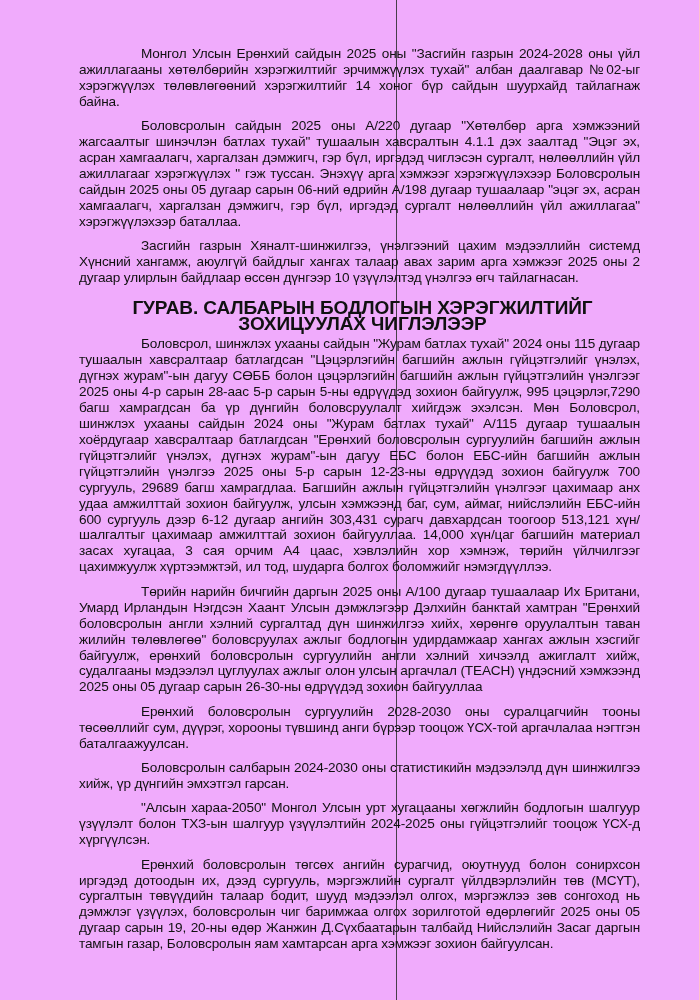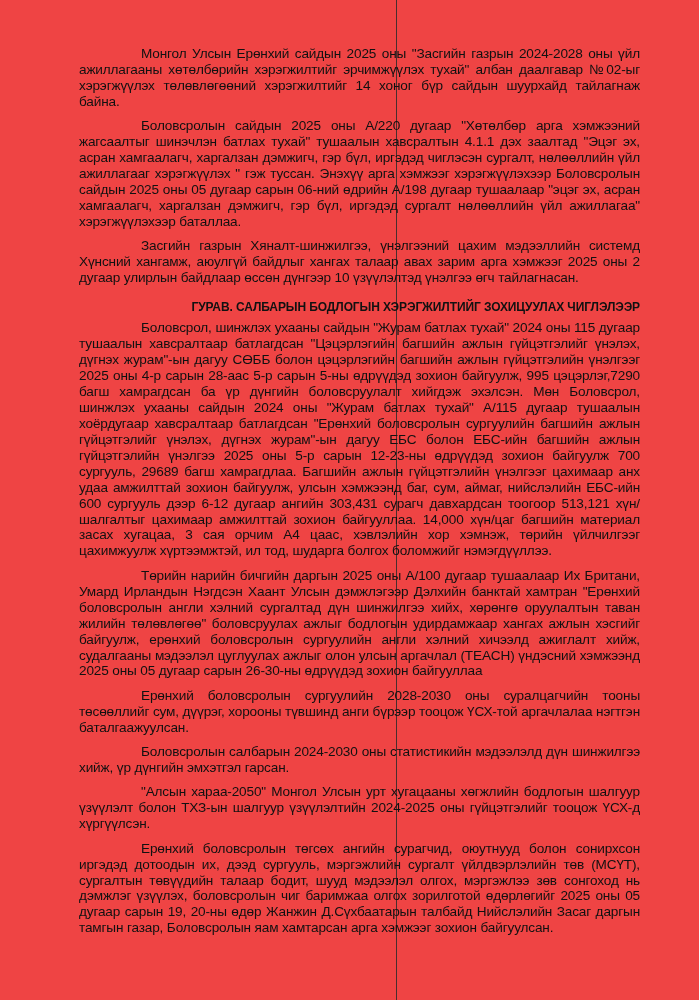--- a/index.html
+++ b/index.html
@@ -1,34 +1,34 @@
 <!DOCTYPE html>
 <html><head>
 <meta charset="utf-8">
 <style>
   html, body { margin: 0; padding: 0; background: #ffffff; }
   body { width: 699px; height: 1000px; position: relative; overflow: hidden; }
   .page {
-    position: absolute; left: 0; top: 0; width: 699px; height: 1000px; background: #ef4444;
+    position: absolute; left: 0; top: 0; width: 699px; height: 1000px; background: #f0abfc;
   }
   .scan-line {
     position: absolute; left: 396px; top: 0; width: 1px; height: 1000px;
     background: #2a2a2a; opacity: 0.85;
   }
   .content {
     position: absolute; left: 79px; top: 46px; width: 561px;
     font-family: "Liberation Sans", sans-serif;
     font-size: 13.6px; line-height: 15.95px; color: #111;
   }
   .para {
     margin: 0 0 8.4px 0; text-indent: 62px; text-align: justify;
     text-align-last: left; letter-spacing: -0.15px;
   }
   .heading {
-    font-weight: bold; font-size: 12px; text-align: right;
+    font-weight: bold; font-size: 19px; text-align: center;
     margin: 14px 0 4px 0; letter-spacing: -0.1px; padding-left: 6px;
   }
 </style>
 </head>
 <body>
 
 <div class="page">
   <div class="scan-line"></div>
 
   <div class="content">

